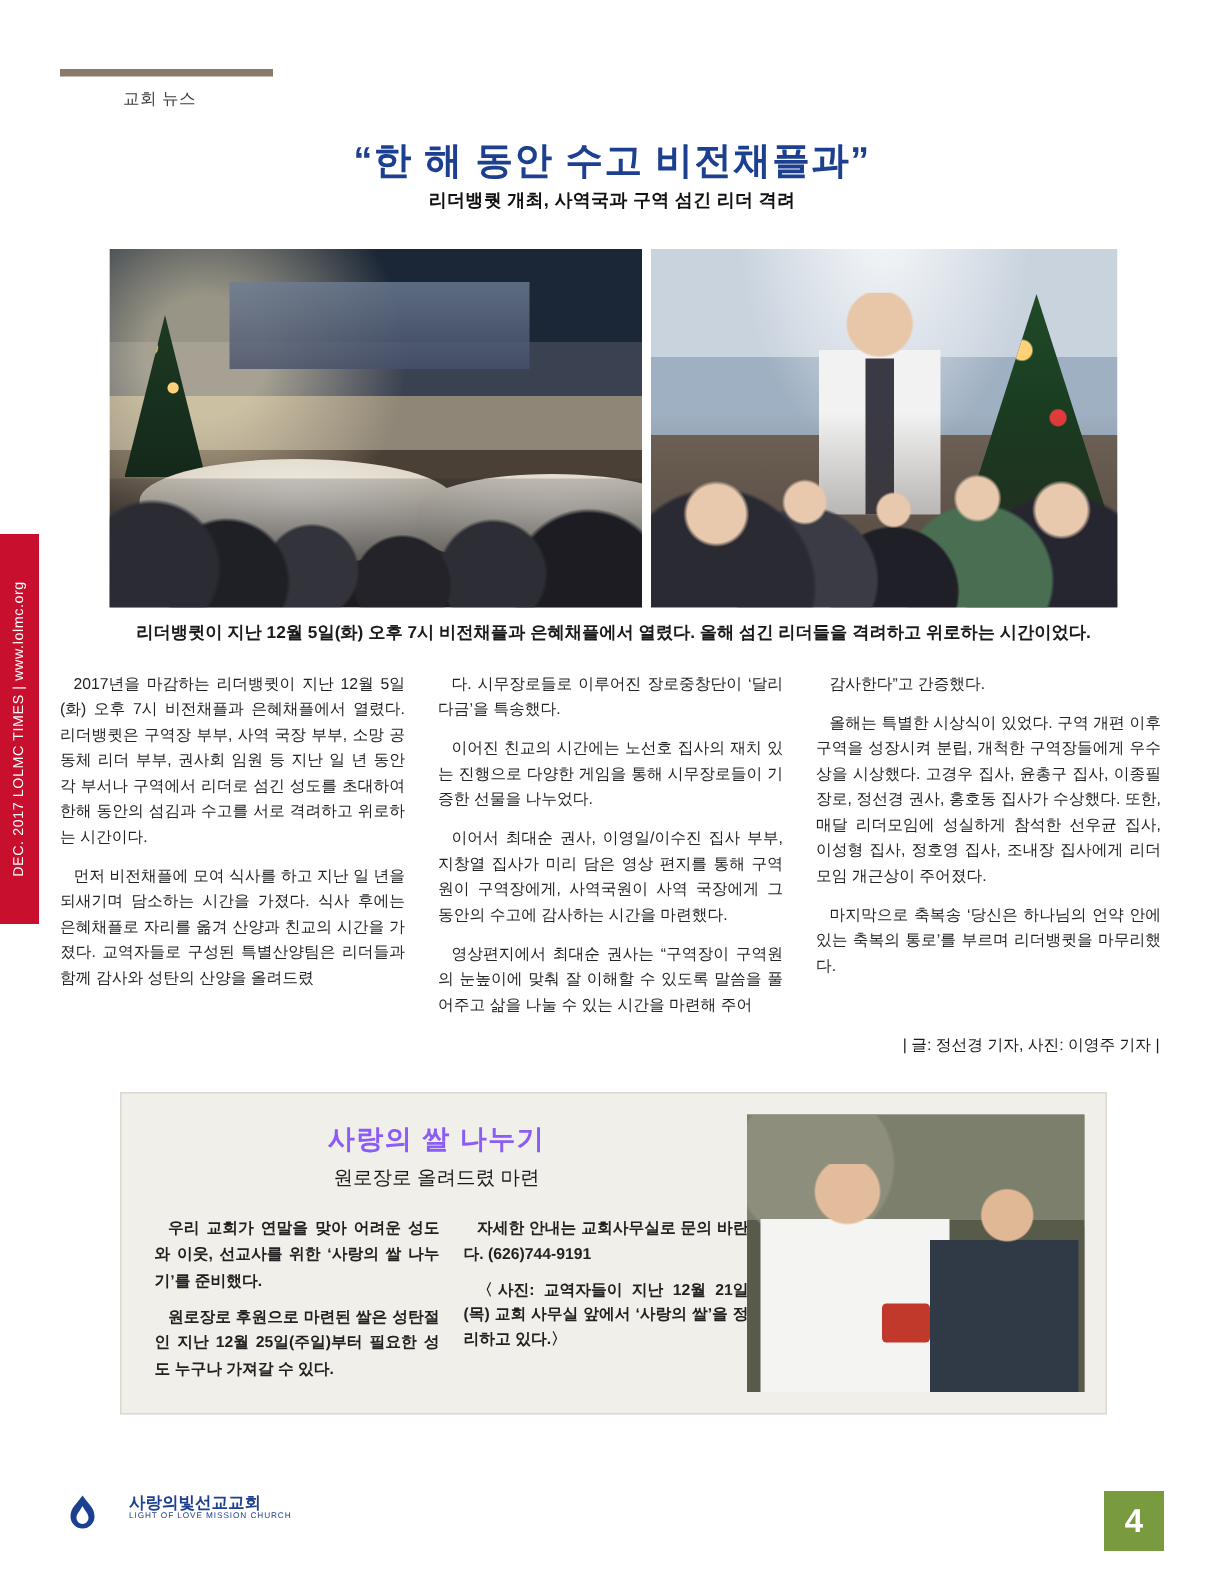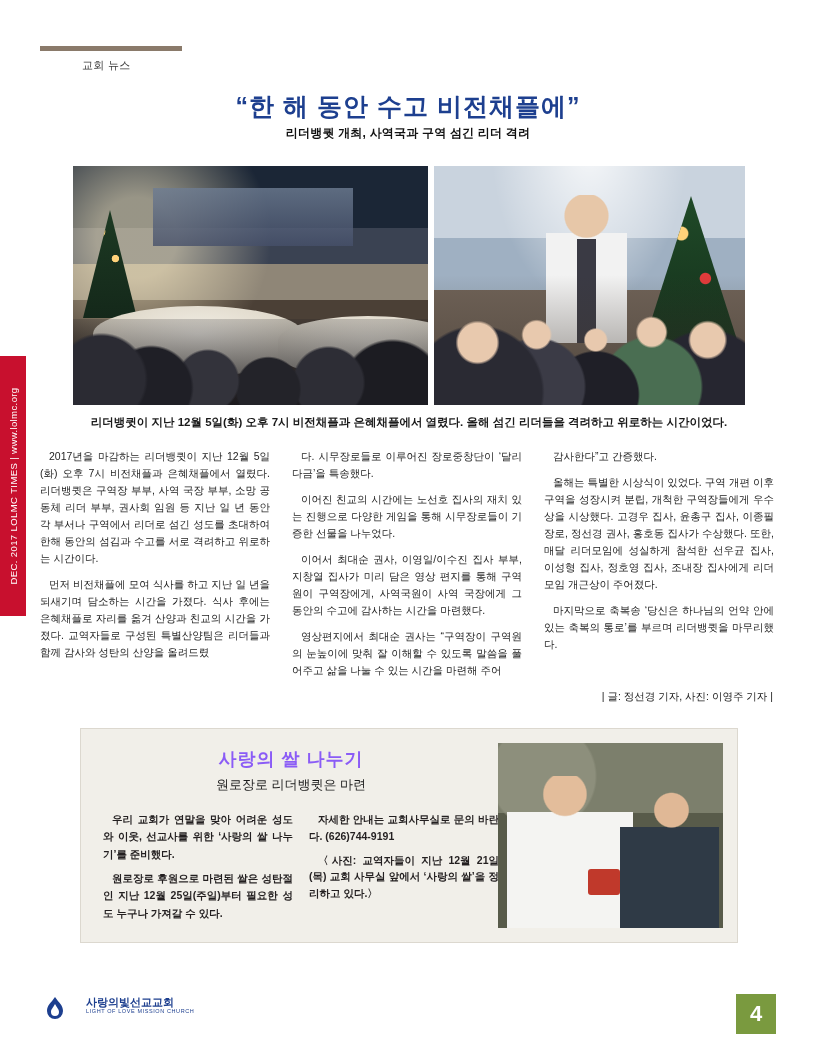--- a/index.html
+++ b/index.html
@@ -253,21 +253,21 @@
 
 <div class="page">
 
   <div class="side-tab">
     <span>DEC. 2017 LOLMC TIMES | www.lolmc.org</span>
   </div>
 
   <div class="rule"></div>
   <div class="kicker">교회 뉴스</div>
 
-  <div class="headline">“한 해 동안 수고 비전채플에”</div>
+  <div class="headline">“한 해 동안 수고 비전채플과”</div>
   <div class="subhead">리더뱅퀏 개최, 사역국과 구역 섬긴 리더 격려</div>
 
   <div class="photo photo-left">
     <div class="ph1">
       <div class="stage"></div>
       <div class="tree"></div>
       <div class="table1"></div>
       <div class="table2"></div>
       <div class="crowd"></div>
     </div>
@@ -299,21 +299,21 @@
       <p>감사한다”고 간증했다.</p>
       <p>올해는 특별한 시상식이 있었다. 구역 개편 이후 구역을 성장시켜 분립, 개척한 구역장들에게 우수상을 시상했다. 고경우 집사, 윤총구 집사, 이종필 장로, 정선경 권사, 홍호동 집사가 수상했다. 또한, 매달 리더모임에 성실하게 참석한 선우균 집사, 이성형 집사, 정호영 집사, 조내장 집사에게 리더모임 개근상이 주어졌다.</p>
       <p>마지막으로 축복송 ‘당신은 하나님의 언약 안에 있는 축복의 통로’를 부르며 리더뱅큇을 마무리했다.</p>
     </div>
   </div>
 
   <div class="byline">| 글: 정선경 기자, 사진: 이영주 기자 |</div>
 
   <div class="bottom-box">
     <div class="bb-title">사랑의 쌀 나누기</div>
-    <div class="bb-sub">원로장로 리더뱅큇은 마련</div>
+    <div class="bb-sub">원로장로 올려드렸 마련</div>
 
     <div class="bb-cols">
       <div class="bb-col">
         <p>우리 교회가 연말을 맞아 어려운 성도와 이웃, 선교사를 위한 ‘사랑의 쌀 나누기’를 준비했다.</p>
         <p>원로장로 후원으로 마련된 쌀은 성탄절인 지난 12월 25일(주일)부터 필요한 성도 누구나 가져갈 수 있다.</p>
       </div>
       <div class="bb-col">
         <p class="bb-note">자세한 안내는 교회사무실로 문의 바란다. (626)744-9191</p>
         <p class="bb-note">〈사진: 교역자들이 지난 12월 21일(목) 교회 사무실 앞에서 ‘사랑의 쌀’을 정리하고 있다.〉</p>
       </div>

